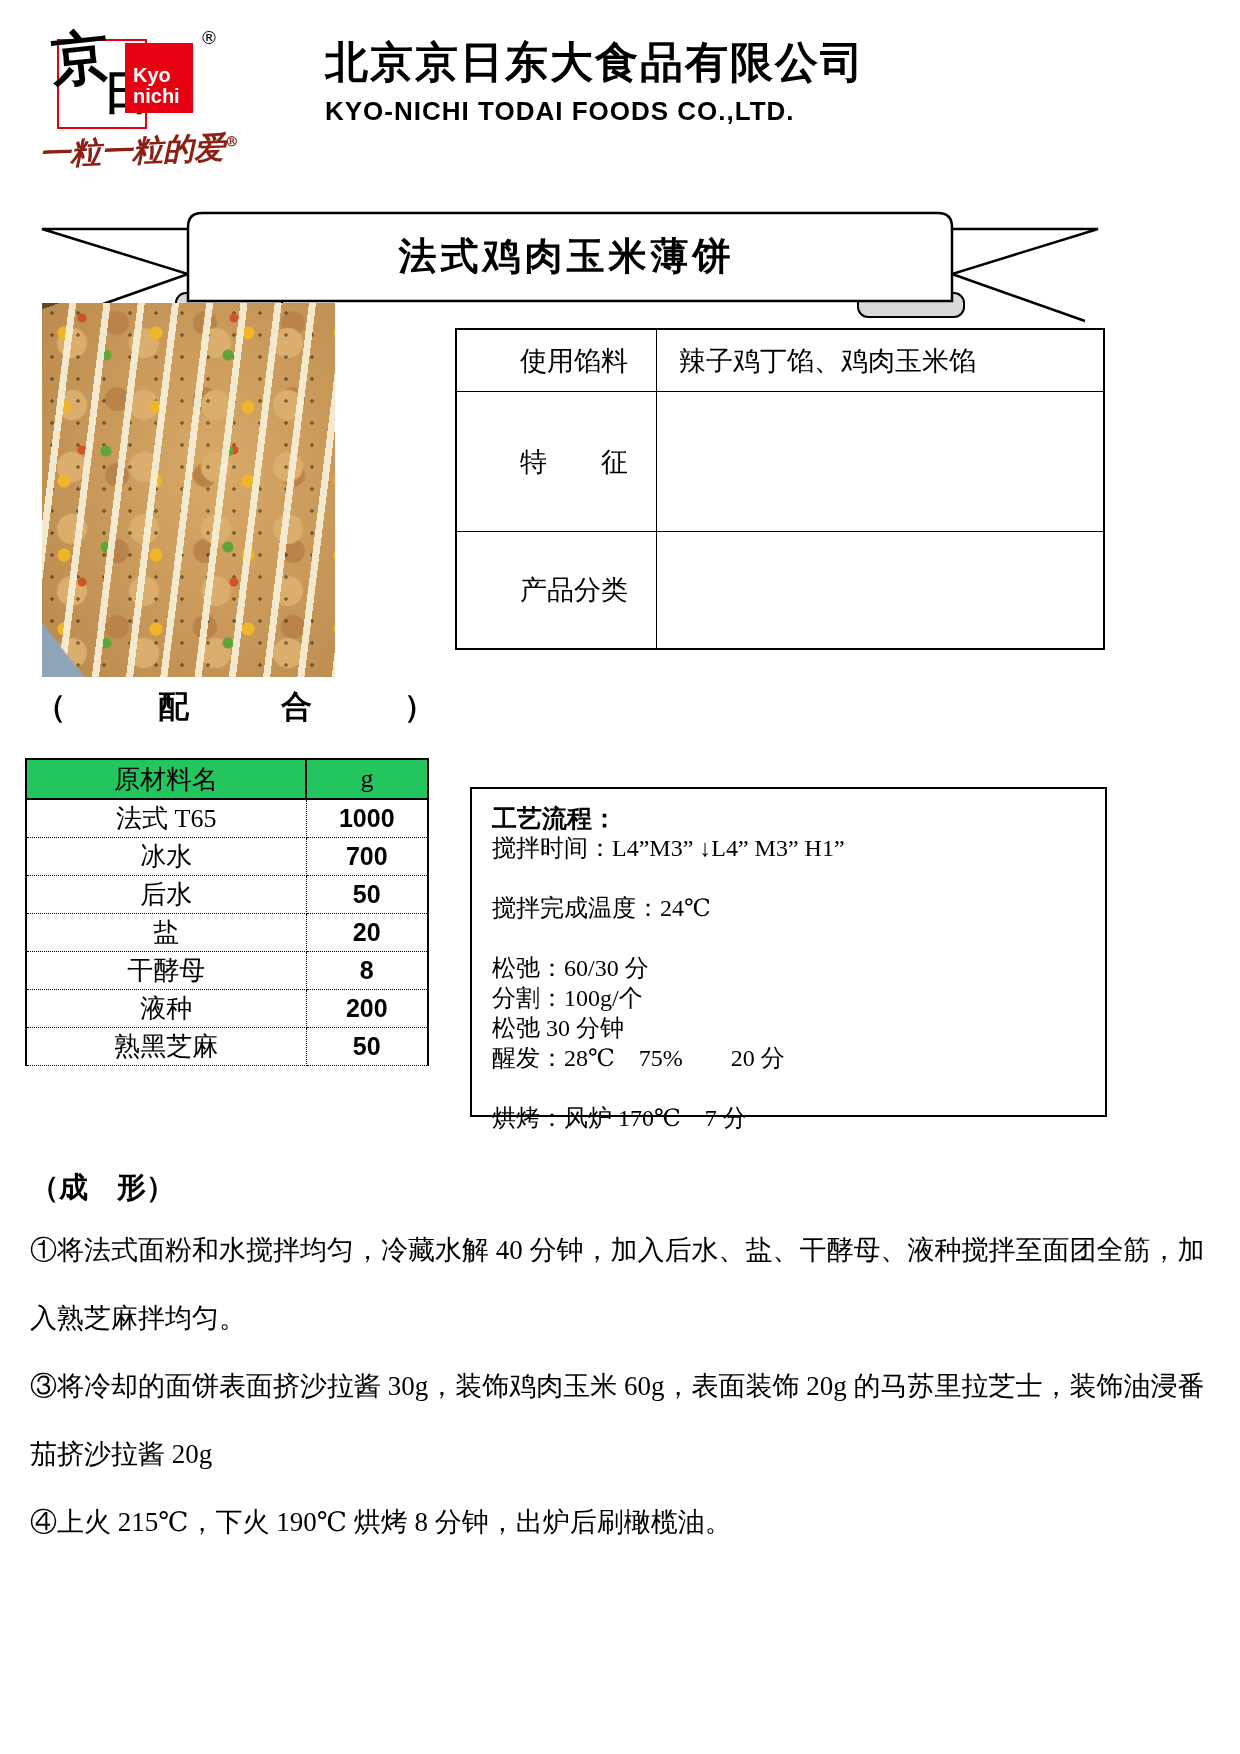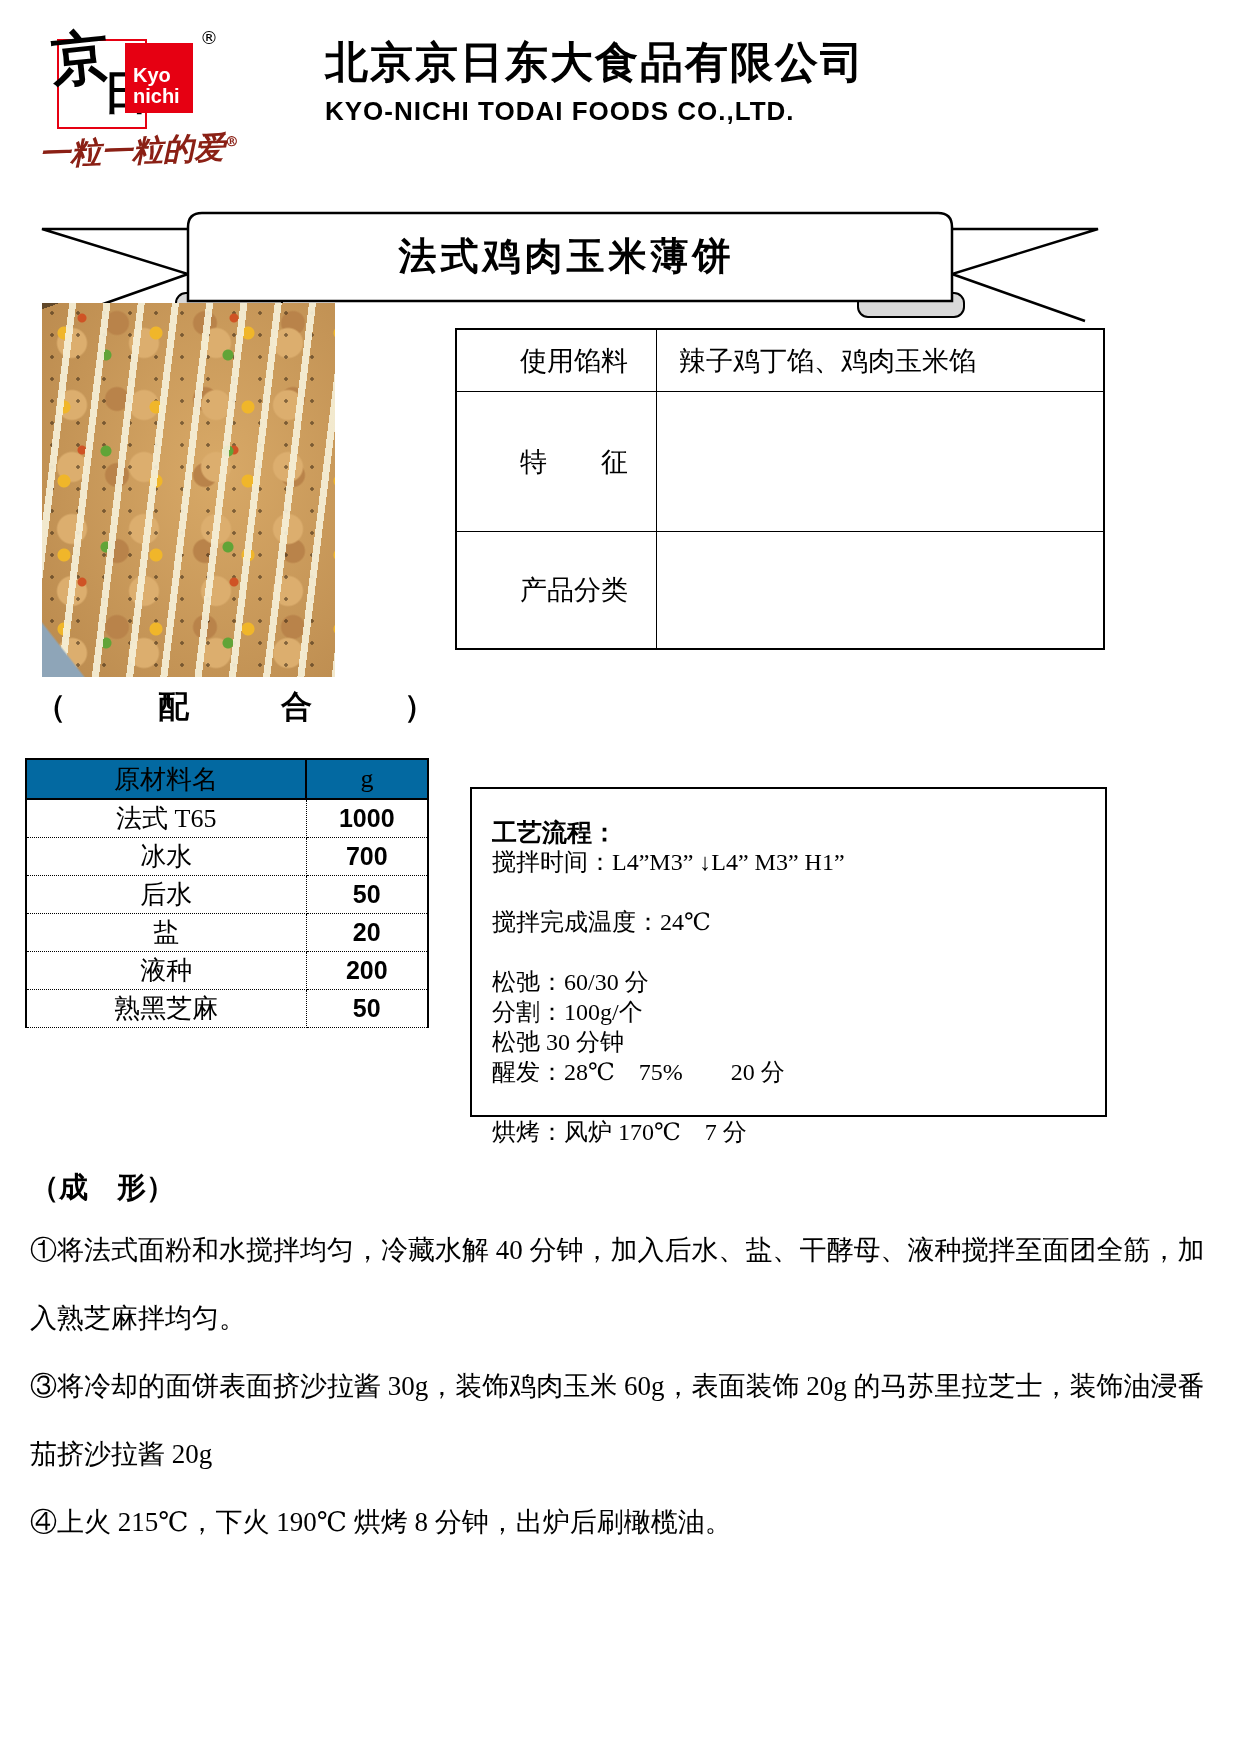--- a/index.html
+++ b/index.html
@@ -64,31 +64,31 @@
   
   .h-peihe{position:absolute;left:35px;top:686px;width:400px;display:flex;justify-content:space-between;
            font-family:"Liberation Sans","DejaVu Sans",sans-serif;font-weight:bold;font-size:31px;}
   .h-gongxu{position:absolute;left:35px;top:756px;
             font-family:"Liberation Sans","DejaVu Sans",sans-serif;font-weight:bold;font-size:29px;}
 
   
   .ing{position:absolute;left:25px;top:758px;width:396px;border-collapse:collapse;
        border-top:2px solid #000;border-left:2px solid #000;border-right:2px solid #000;
        border-bottom:1px dotted #000;table-layout:fixed;}
-  .ing th{background:#0369a1;border:2px solid #000;height:36px;font-size:26px;font-weight:normal;}
+  .ing th{background:#22c55e;border:2px solid #000;height:36px;font-size:26px;font-weight:normal;}
   .ing td{height:34px;text-align:center;font-size:26px;
           border-bottom:1px dotted #000;}
   .ing td:first-child{border-right:1px dotted #000;}
   .ing .c-name{width:276px;}
   .ing .c-num{width:118px;}
   .ing td.num{font-family:"Liberation Sans","DejaVu Sans",sans-serif;font-weight:bold;font-size:25px;}
 
   
   .pbox{position:absolute;left:470px;top:787px;width:637px;height:330px;border:2px solid #000;
-        box-sizing:border-box;padding:28px 10px 0 20px;}
+        box-sizing:border-box;padding:14px 10px 0 20px;}
   .p-title{font-family:"Liberation Sans","DejaVu Sans",sans-serif;font-weight:bold;
            font-size:25px;line-height:30px;min-height:30px;}
   .pl{font-size:24px;line-height:30px;min-height:30px;white-space:pre-wrap;}
 
   
   .form-sec{position:absolute;left:30px;top:1168px;width:1186px;}
   .h-cheng{font-family:"Liberation Sans","DejaVu Sans",sans-serif;font-weight:bold;font-size:29px;
            margin:0 0 8px 0;}
   .step{font-size:27px;line-height:68px;margin:0;}
 </style>
@@ -164,20 +164,24 @@
         </tr>
       <tr>
           <td>后水</td>
           <td class="num">50</td>
         </tr>
       <tr>
           <td>盐</td>
           <td class="num">20</td>
         </tr>
       <tr>
+          <td>干酵母</td>
+          <td class="num">8</td>
+        </tr>
+      <tr>
           <td>液种</td>
           <td class="num">200</td>
         </tr>
       <tr>
           <td>熟黑芝麻</td>
           <td class="num">50</td>
         </tr>
     </tbody>
   </table>
 

